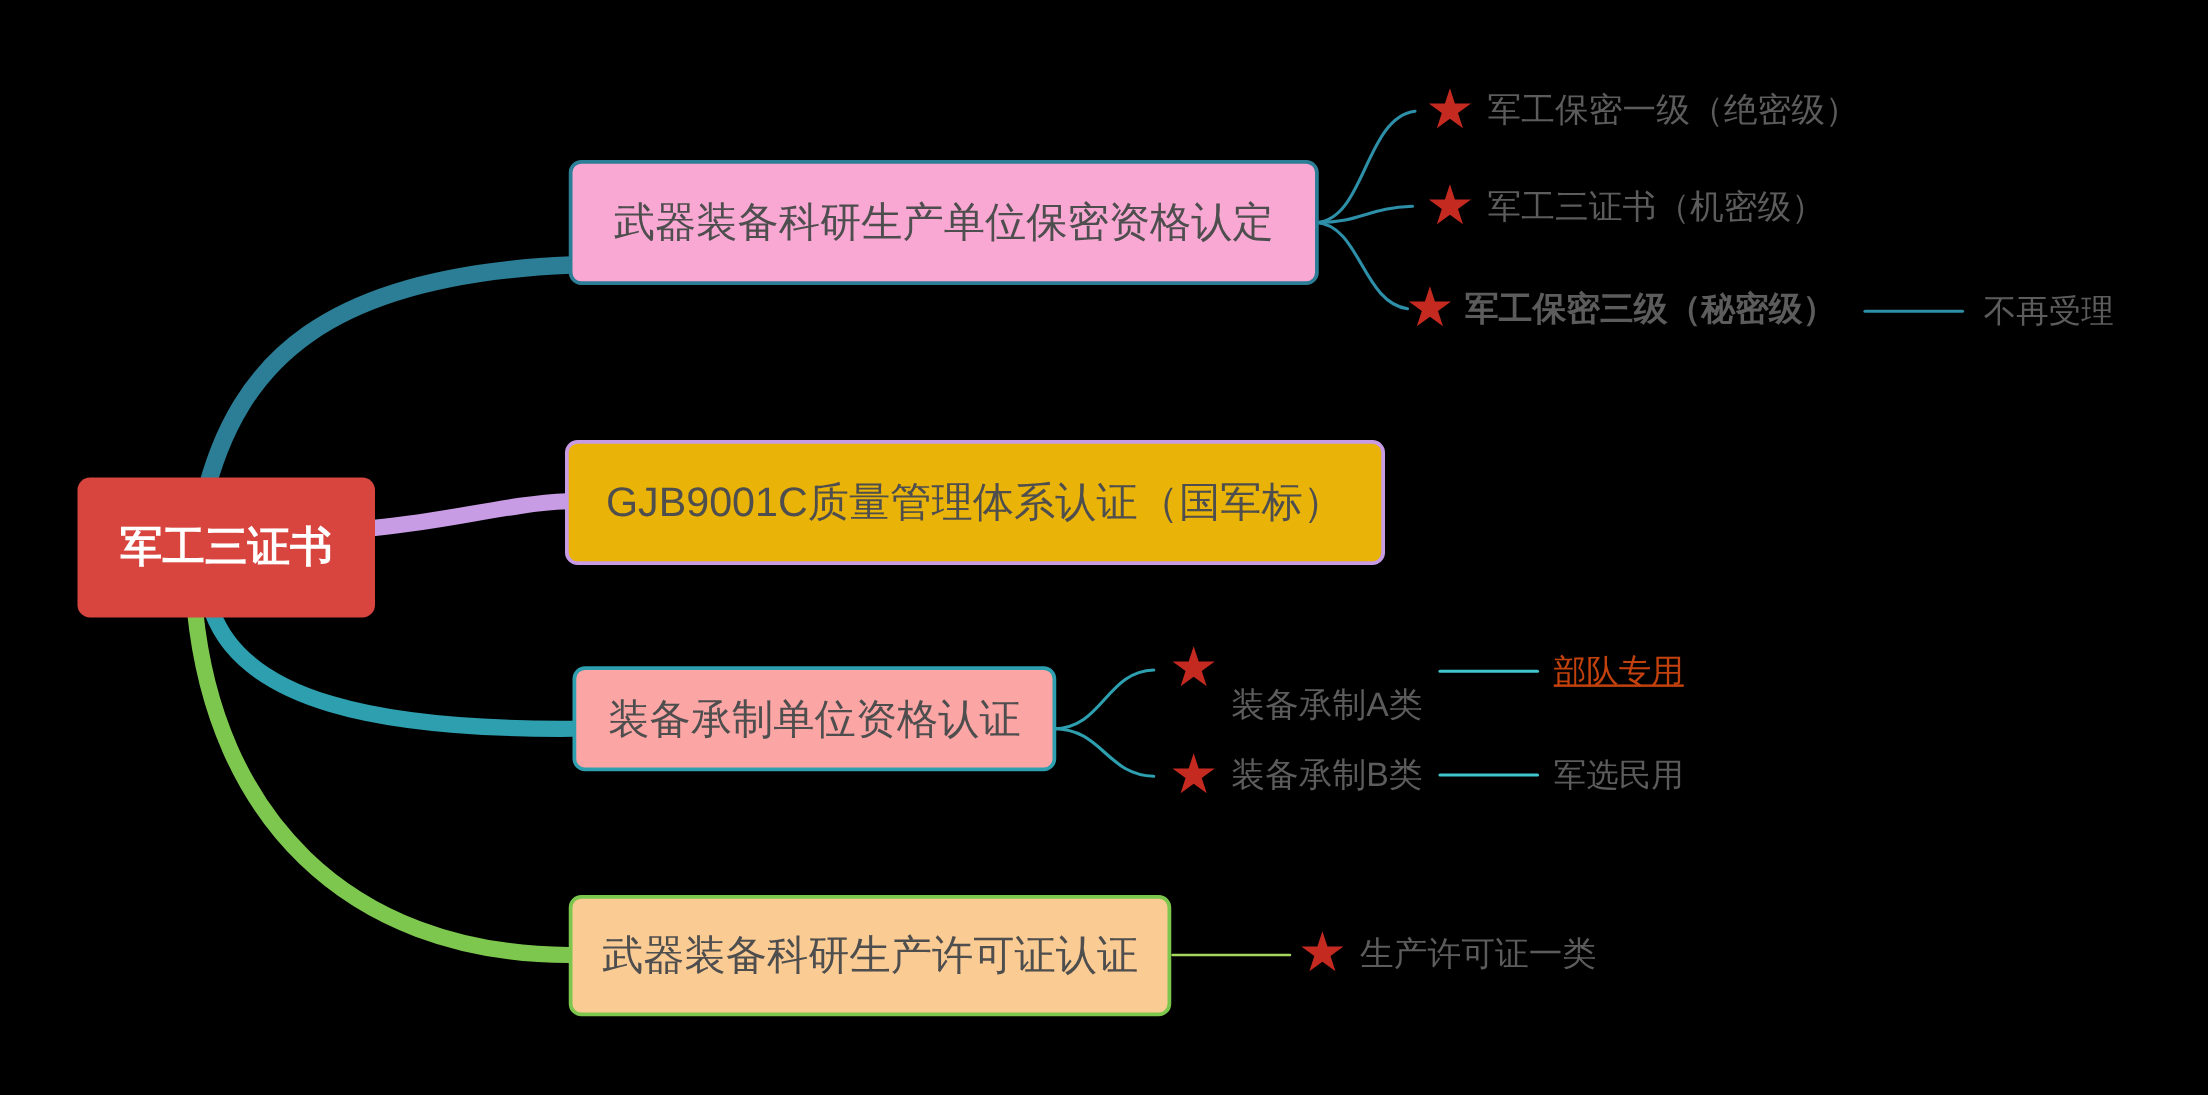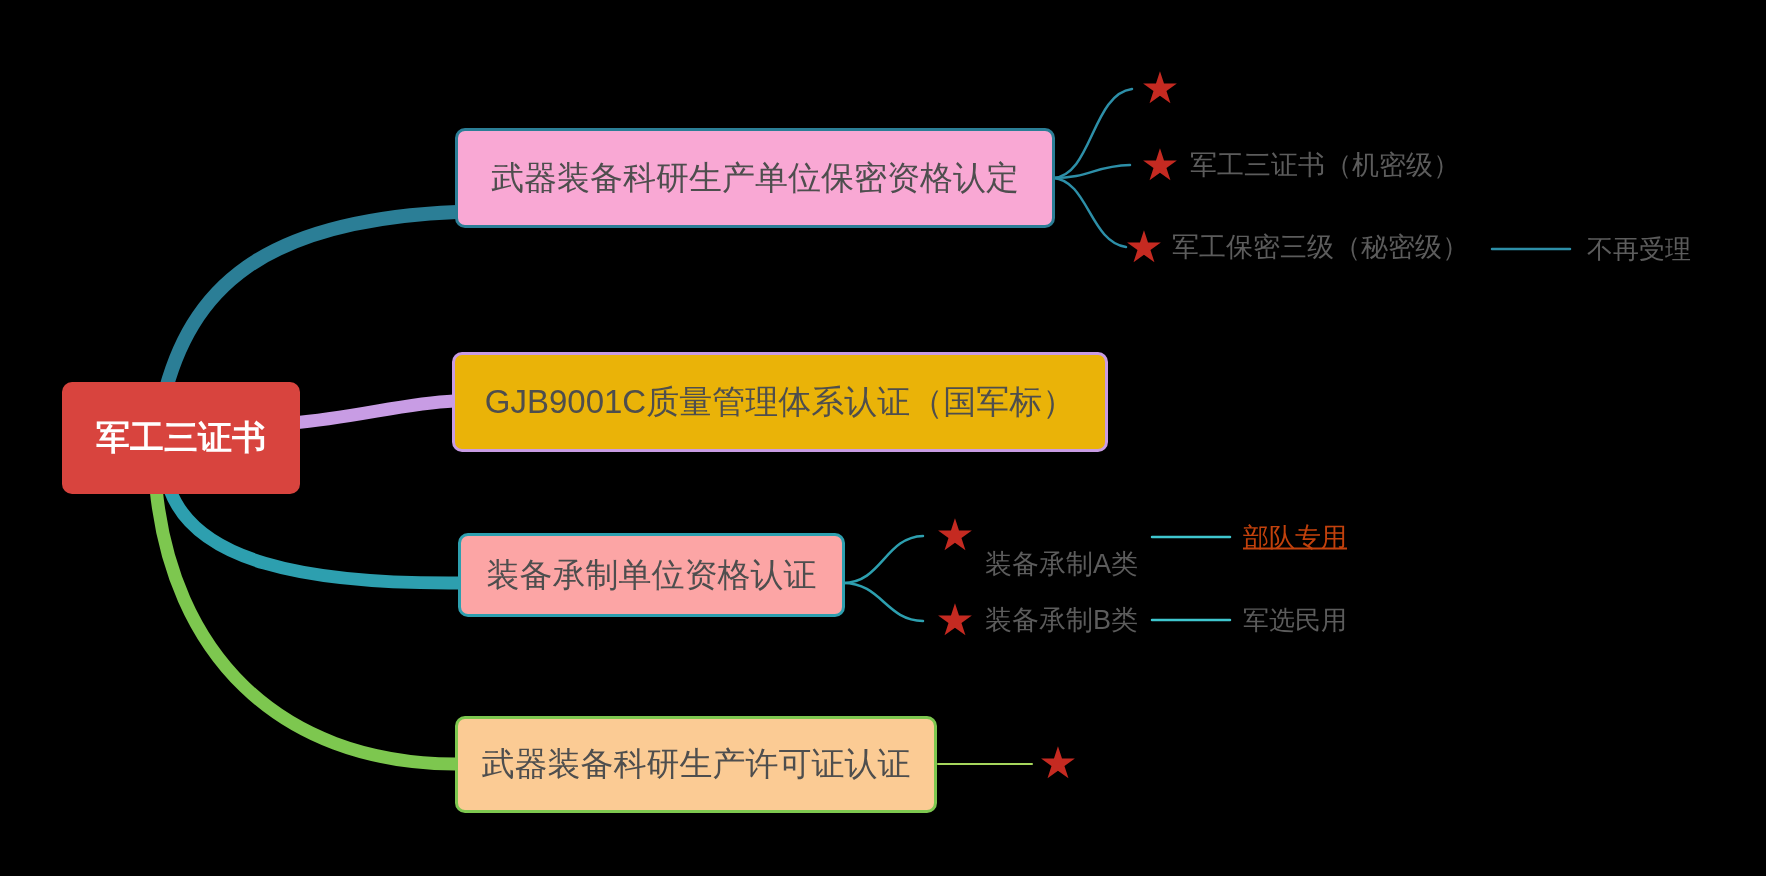--- a/index.html
+++ b/index.html
@@ -75,31 +75,33 @@
 
   <div class="node branch-node" style="left: 455px; top: 128px; width: 600px; height: 100px; background: #f9a8d4; border-color: rgb(43, 126, 150); color: rgb(78, 78, 78);">武器装备科研生产单位保密资格认定</div>
 
   <div class="node branch-node" style="left: 452px; top: 352px; width: 656px; height: 100px; background: #eab308; border-color: rgb(200, 156, 228); color: rgb(78, 78, 78);">GJB9001C质量管理体系认证（国军标）</div>
 
   <div class="node branch-node" style="left: 458px; top: 533px; width: 387px; height: 84px; background: #fca5a5; border-color: rgb(45, 159, 175); color: rgb(78, 78, 78);">装备承制单位资格认证</div>
 
   <div class="node branch-node" style="left: 455px; top: 716px; width: 482px; height: 97px; background: rgb(251, 203, 148); border-color: rgb(125, 199, 79); color: rgb(78, 78, 78);">武器装备科研生产许可证认证</div>
 
   <span class="star" style="left: 1137px; top: 65px; color: rgb(197, 42, 33);">★</span>
+  <span class="sub-label" style="left: 1190px; top: 88px; color: rgb(92, 92, 92);">军工保密一级（绝密级）</span>
 
   <span class="star" style="left: 1137px; top: 142px; color: rgb(197, 42, 33);">★</span>
   <span class="sub-label" style="left: 1190px; top: 165px; color: rgb(92, 92, 92);">军工三证书（机密级）</span>
 
   <span class="star" style="left: 1121px; top: 224px; color: rgb(197, 42, 33);">★</span>
-  <span class="sub-label" style="left: 1172px; top: 247px; color: rgb(92, 92, 92);">军工保密三级（秘密级）</span>
+  <span class="sub-label" style="left: 1172px; top: 247px; color: rgb(92, 92, 92); font-weight: bold;">军工保密三级（秘密级）</span>
   <span class="note-label" style="left: 1587px; top: 249px; color: rgb(92, 92, 92);">不再受理</span>
 
   <span class="star" style="left: 932px; top: 512px; color: rgb(197, 42, 33);">★</span>
   <span class="sub-label" style="left: 985px; top: 536px; color: rgb(92, 92, 92); margin-top: 28px;">装备承制A类</span>
   <span class="note-label" style="left: 1243px; top: 537px; color: #c2410c; text-decoration: underline;">部队专用</span>
 
   <span class="star" style="left: 932px; top: 597px; color: rgb(197, 42, 33);">★</span>
   <span class="sub-label" style="left: 985px; top: 620px; color: rgb(92, 92, 92);">装备承制B类</span>
   <span class="note-label" style="left: 1243px; top: 620px; color: rgb(92, 92, 92);">军选民用</span>
 
   <span class="star" style="left: 1035px; top: 740px; color: rgb(197, 42, 33);">★</span>
+  <span class="sub-label" style="left: 1088px; top: 763px; color: rgb(92, 92, 92);">生产许可证一类</span>
 
 </div>
 
 </body></html>

